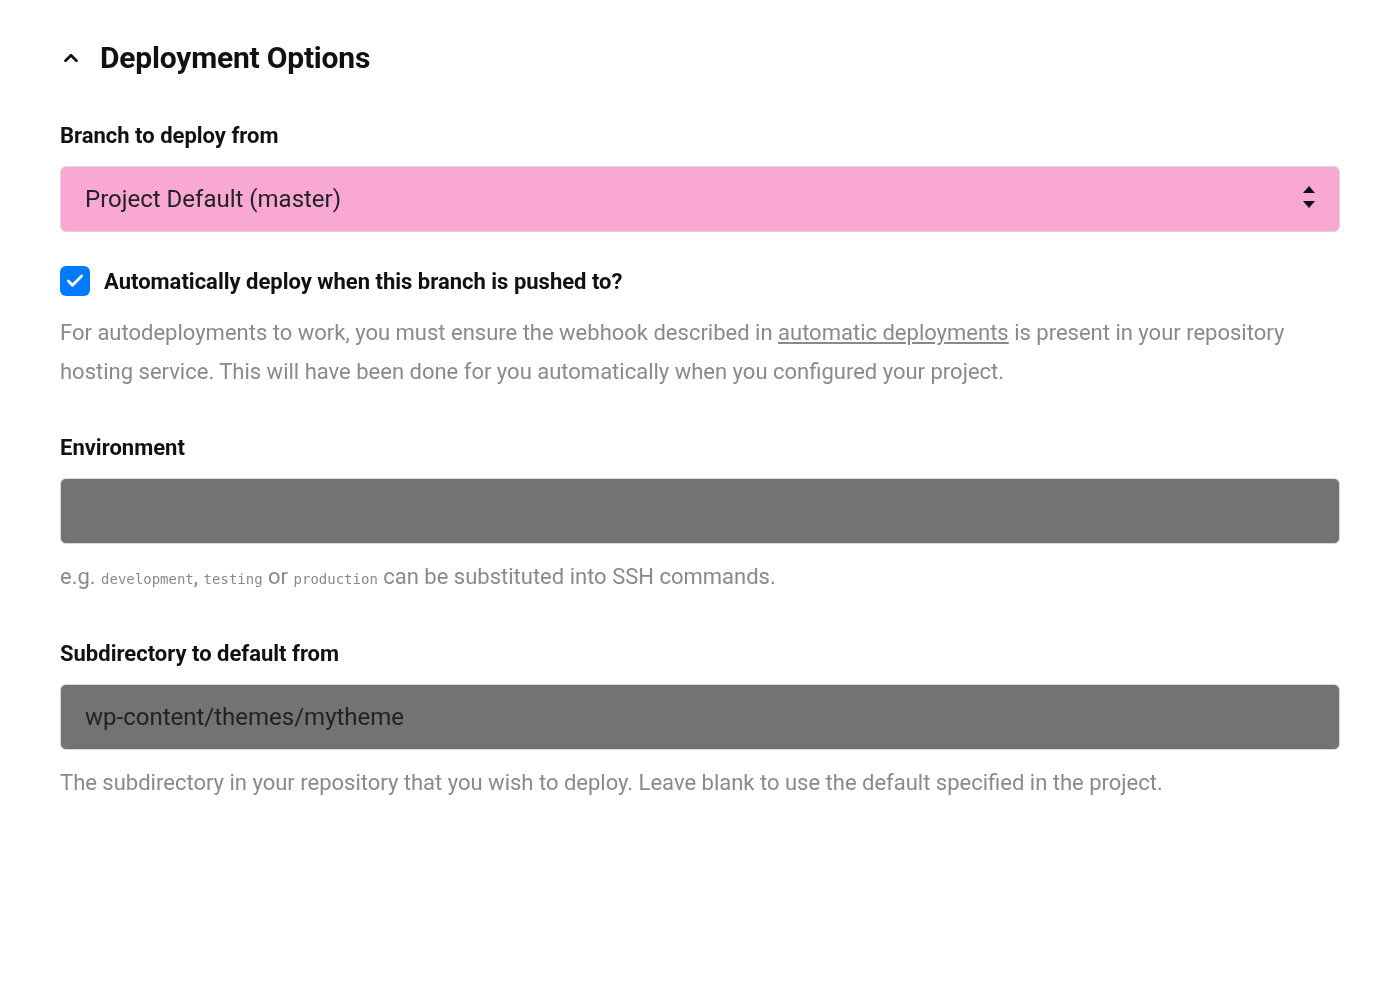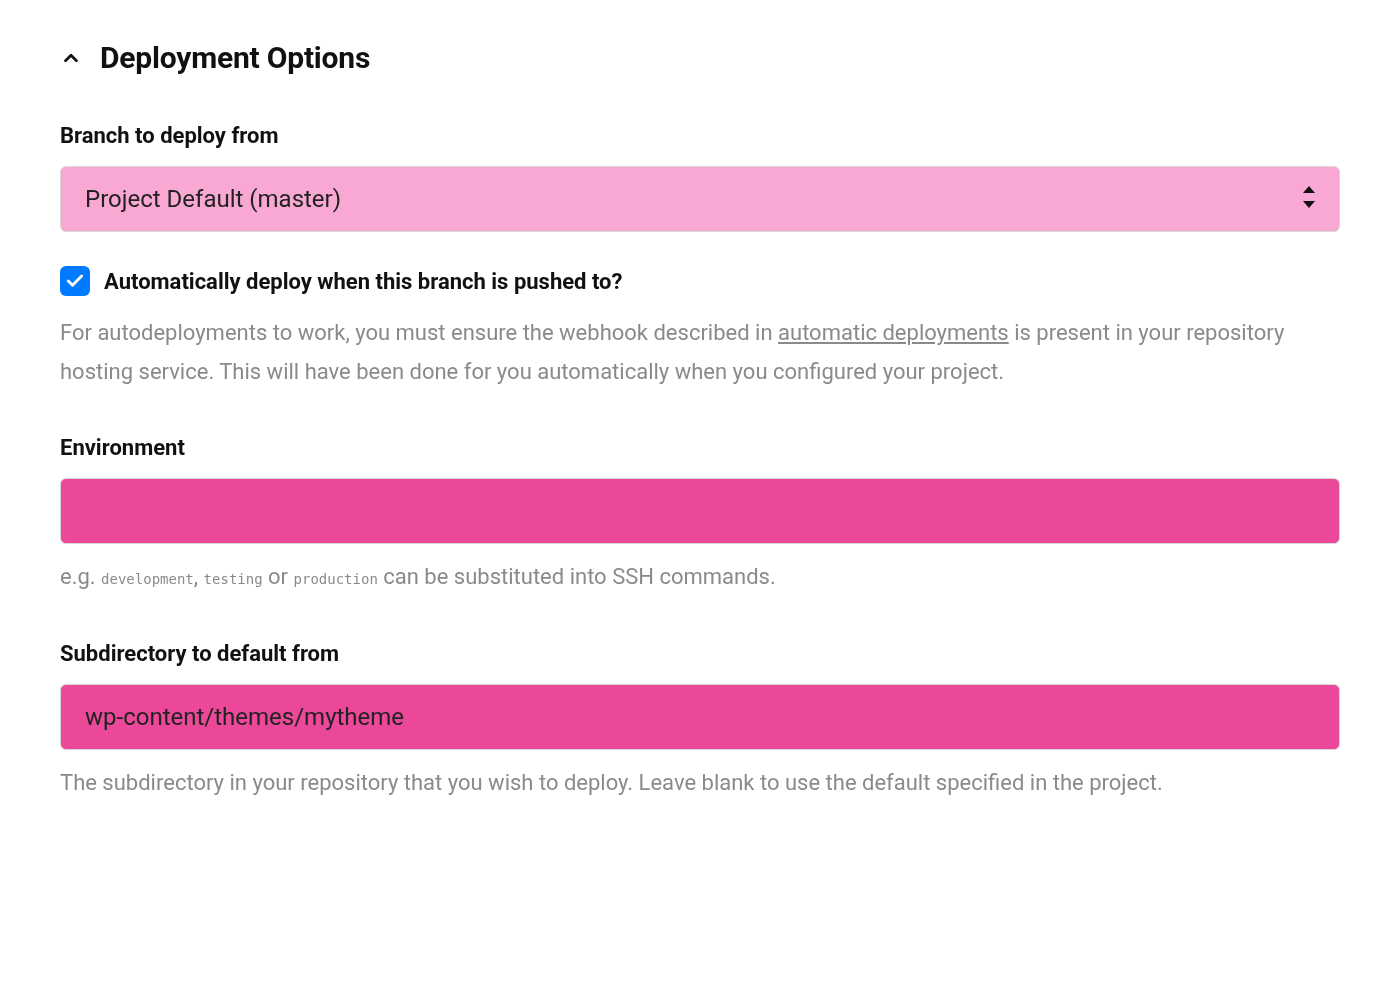--- a/index.html
+++ b/index.html
@@ -62,21 +62,21 @@
     .select-wrapper .sort-icon {
       position: absolute;
       right: 24px;
       top: 50%;
       transform: translateY(-50%);
       pointer-events: none;
     }
     .text-input {
       width: 100%;
       height: 66px;
-      background: #ec4899;
+      background: #737373;
       border: 1px solid #d8d8d8;
       border-radius: 6px;
       padding: 0 24px;
       font-size: 24px;
       color: #222222;
       font-family: inherit;
     }
     .checkbox-row {
       display: flex;
       align-items: center;

